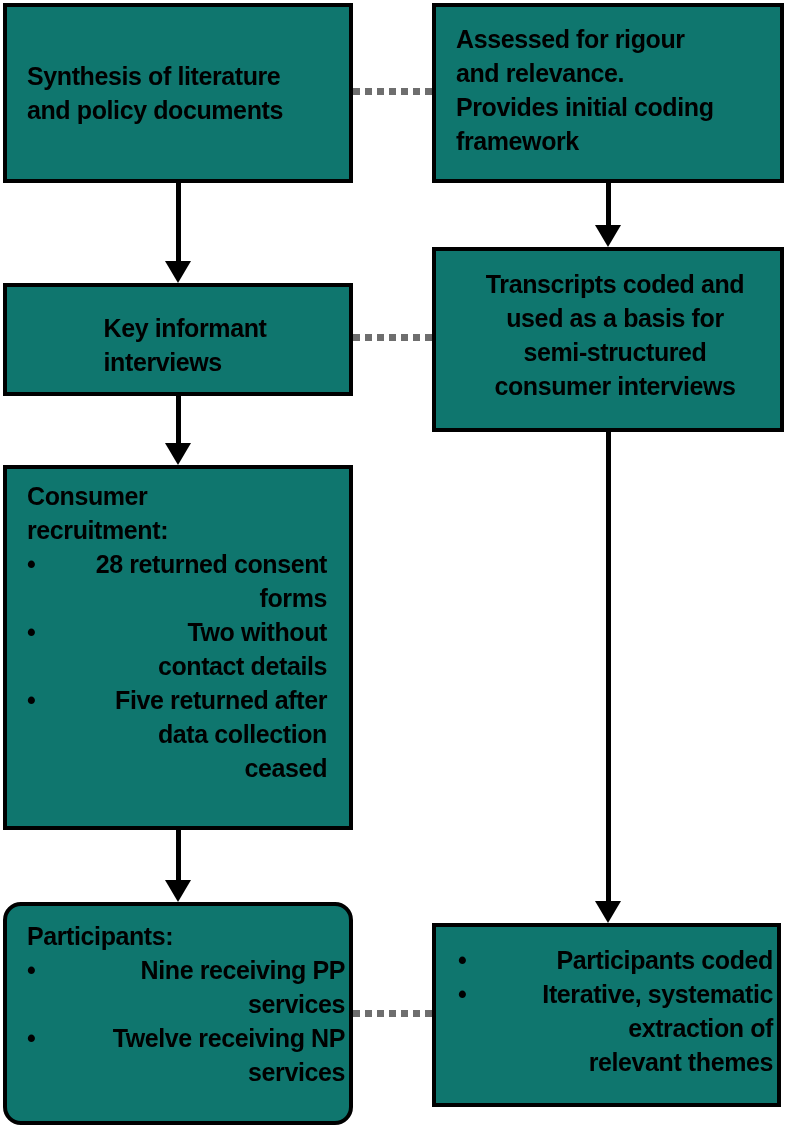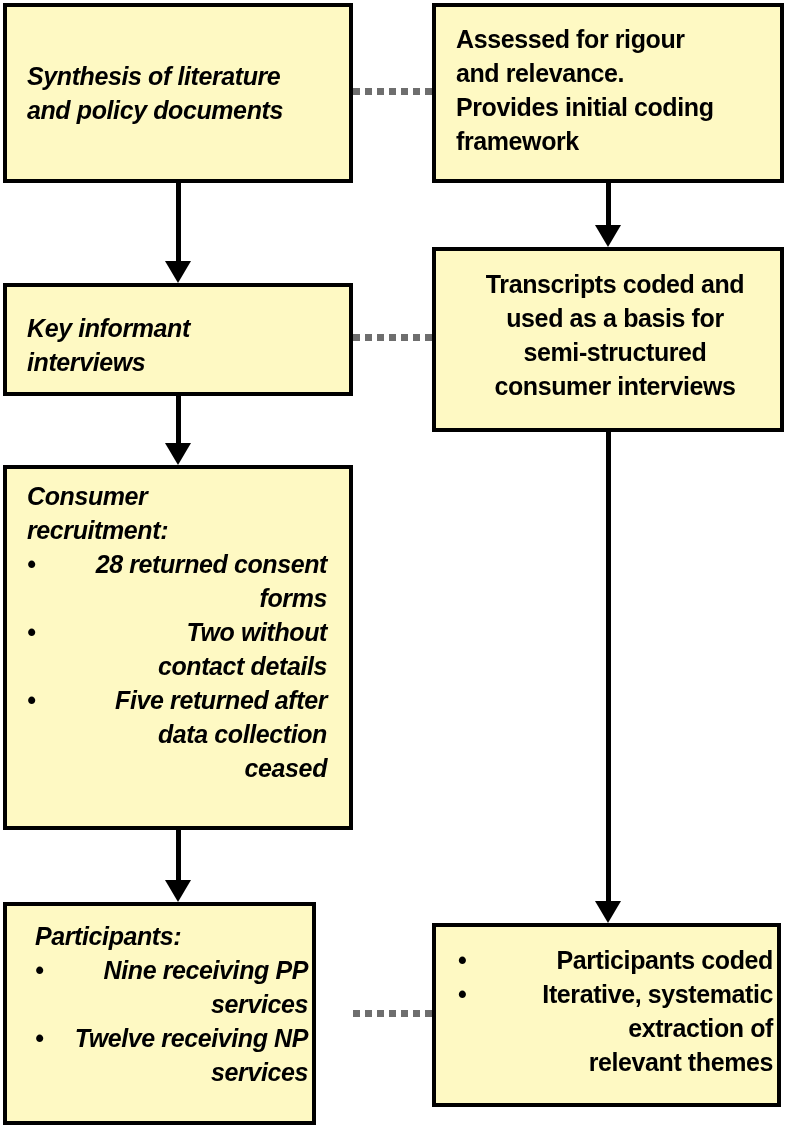--- a/index.html
+++ b/index.html
@@ -9,50 +9,50 @@
     height: 1129px;
     background: #ffffff;
     font-family: "Liberation Sans", sans-serif;
     color: #000000;
     overflow: hidden;
   }
   .box {
     position: absolute;
     box-sizing: border-box;
     border: 4px solid #000000;
-    background: #fef9c3;
+    background: #0f766e;
     font-weight: 700;
     font-size: 25px;
     line-height: 34px;
     letter-spacing: -0.4px;
   }
   .box .txt { white-space: pre-line; }
-  .italic { font-style: italic; }
+  .italic { }
   .vcenter { display: flex; align-items: center; }
   .bullet-row { display: flex; align-items: flex-start; }
   .bullet-marker { flex: 0 0 34px; }
   .bullet-text { flex: 1 1 auto; white-space: pre-line; text-align: right; }
   .arrow-shaft { position: absolute; width: 5px; background: #000000; }
   .arrow-head {
     position: absolute;
     width: 0; height: 0;
     border-left: 13px solid transparent;
     border-right: 13px solid transparent;
     border-top: 22px solid #000000;
   }
   .dotline {
     position: absolute;
     height: 7px;
     background: repeating-linear-gradient(90deg, #6e6e6e 0 7px, transparent 7px 12px);
   }
   
   #box-l1 { left: 3px;   top: 3px;   width: 350px; height: 180px; padding: 0 6px 0 20px; }
-  #box-l2 { left: 3px;   top: 283px; width: 350px; height: 113px; padding: 11px 6px 0 20px; }
+  #box-l2 { left: 3px;   top: 283px; width: 350px; height: 113px; padding: 11px 6px 0 20px; justify-content: center; }
   #box-l3 { left: 3px;   top: 465px; width: 350px; height: 365px; padding: 10px 22px 0 20px; }
-  #box-l4 { left: 3px;   top: 902px; width: 313px; height: 223px; padding: 13px 4px 0 28px; }
+  #box-l4 { left: 3px;   top: 902px; width: 350px; height: 223px; padding: 13px 4px 0 20px; border-radius: 18px; }
   #box-r1 { left: 432px; top: 3px;   width: 352px; height: 180px; padding: 15px 6px 0 20px; }
   #box-r2 { left: 432px; top: 247px; width: 352px; height: 185px; padding: 16px 6px 0 20px; text-align: center; }
   #box-r3 { left: 432px; top: 923px; width: 349px; height: 184px; padding: 16px 4px 0 22px; }
 </style>
 </head>
 <body>
 
 <div class="canvas">
 
   <div class="box italic vcenter" id="box-l1">

